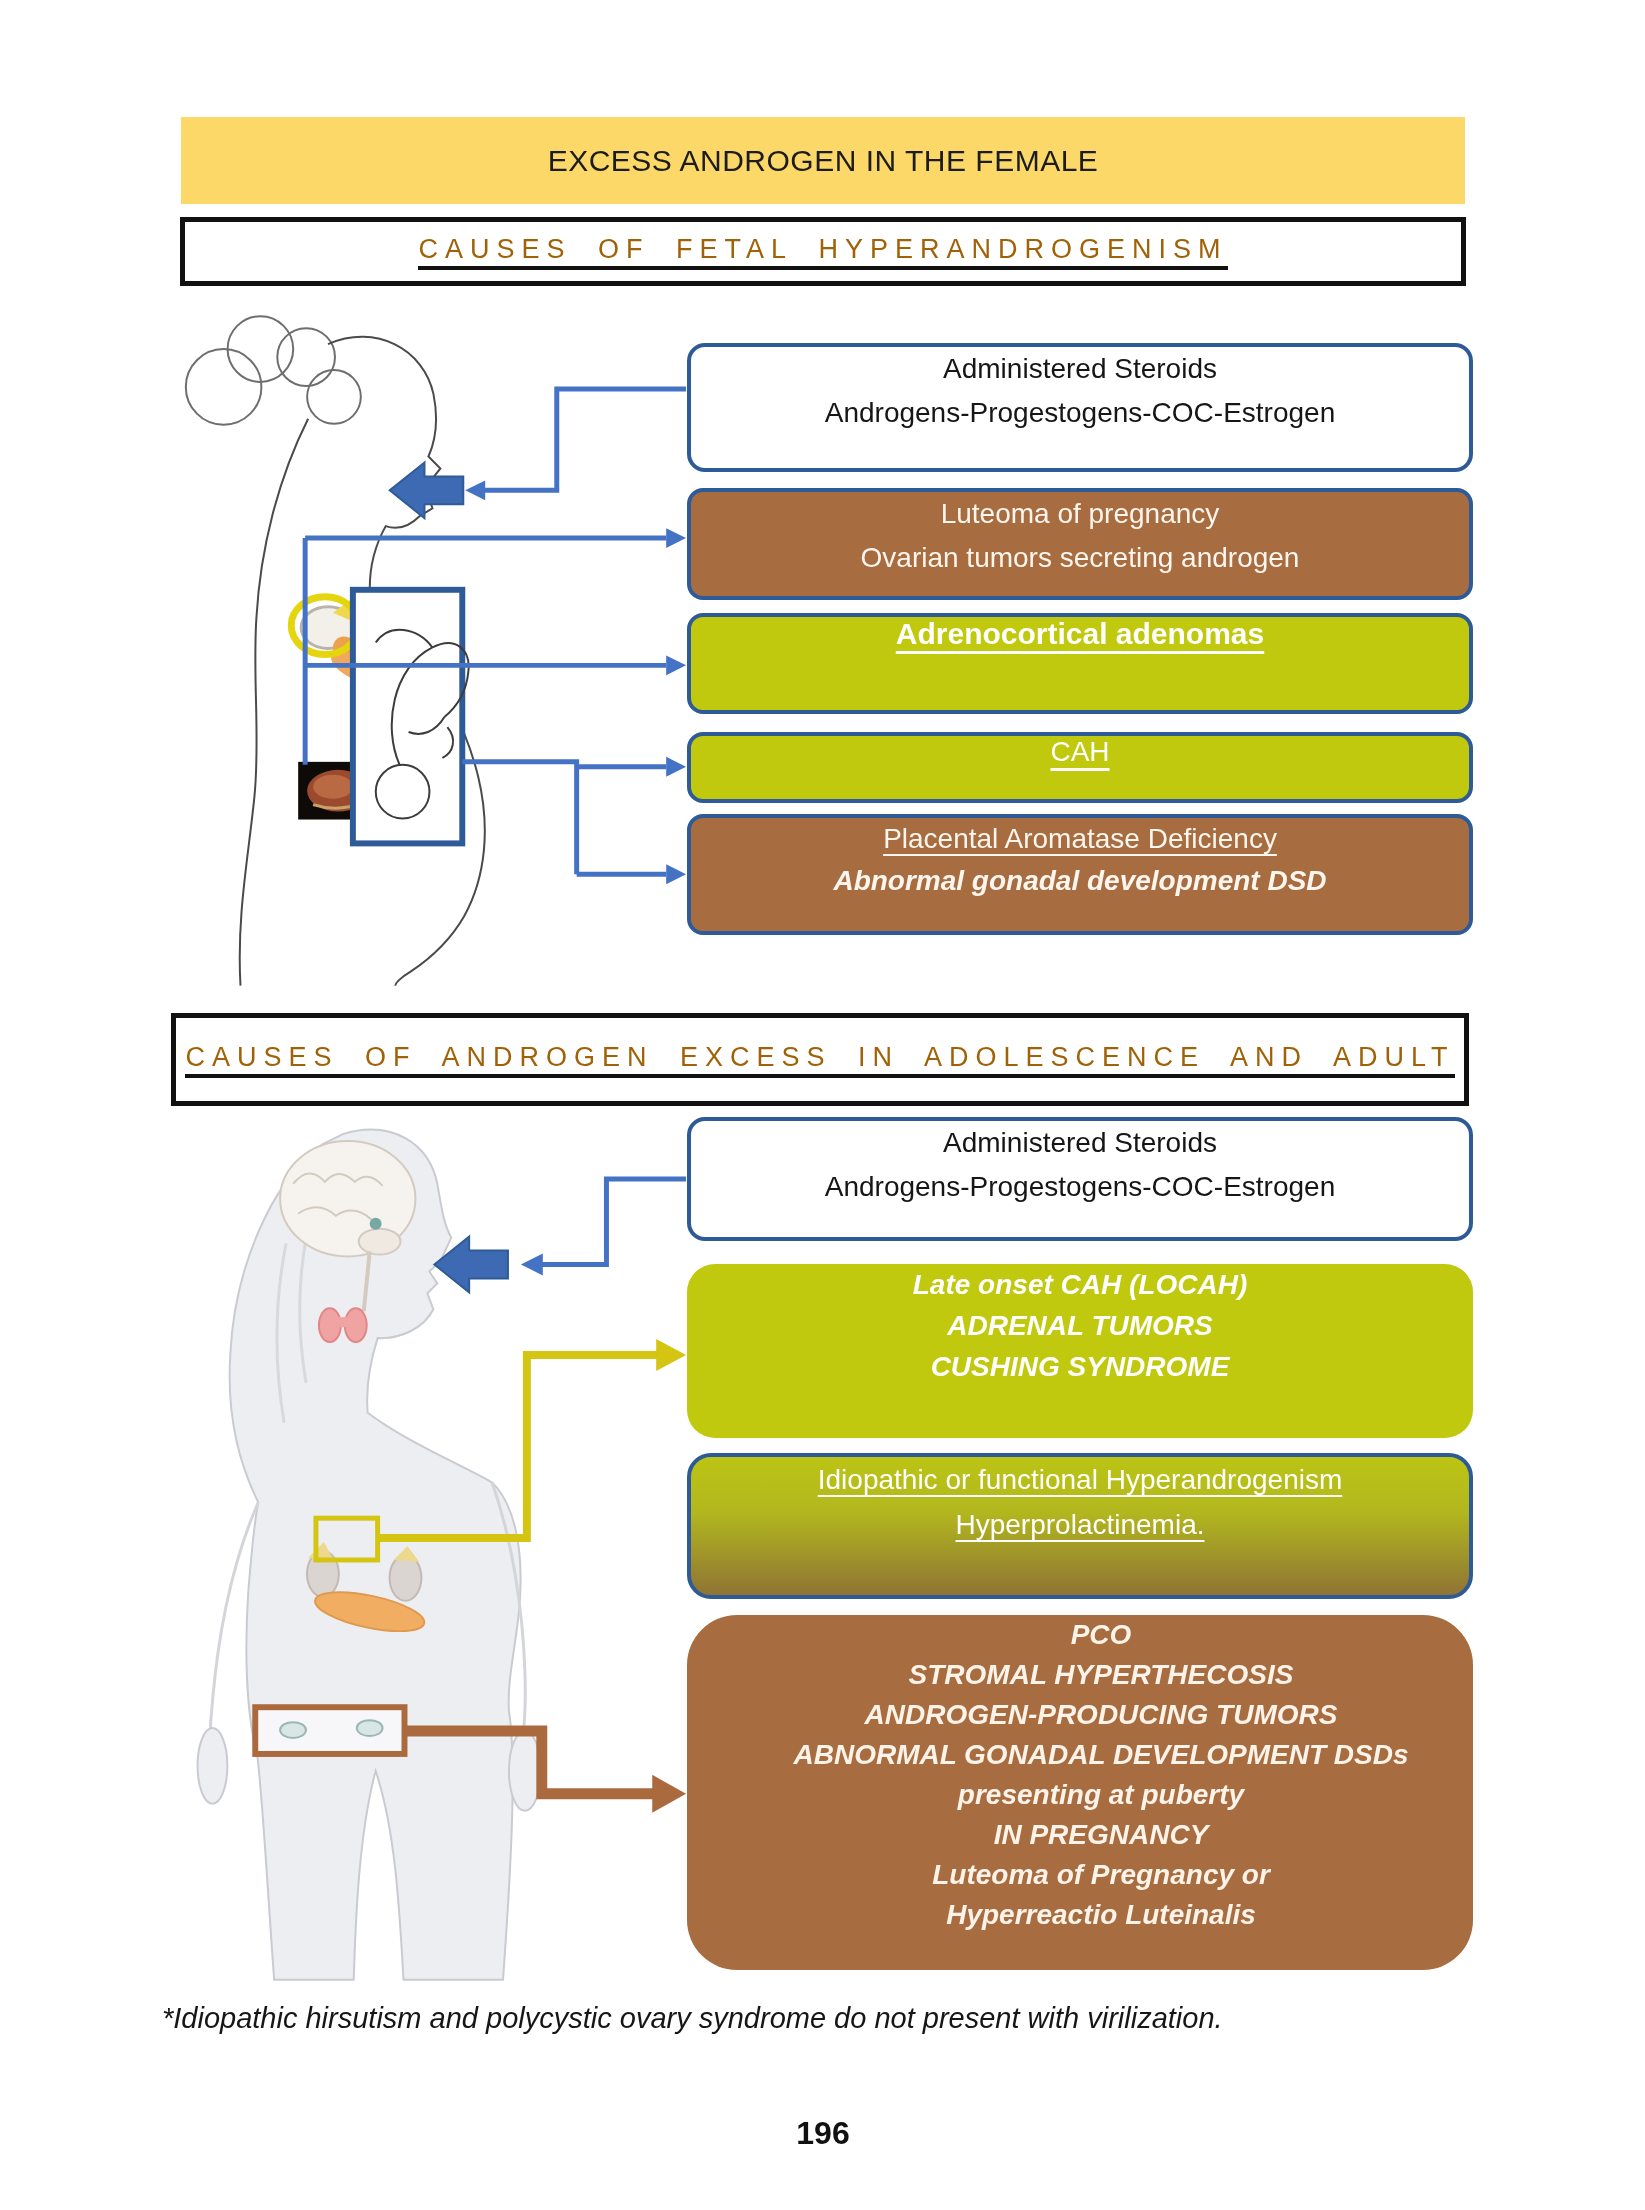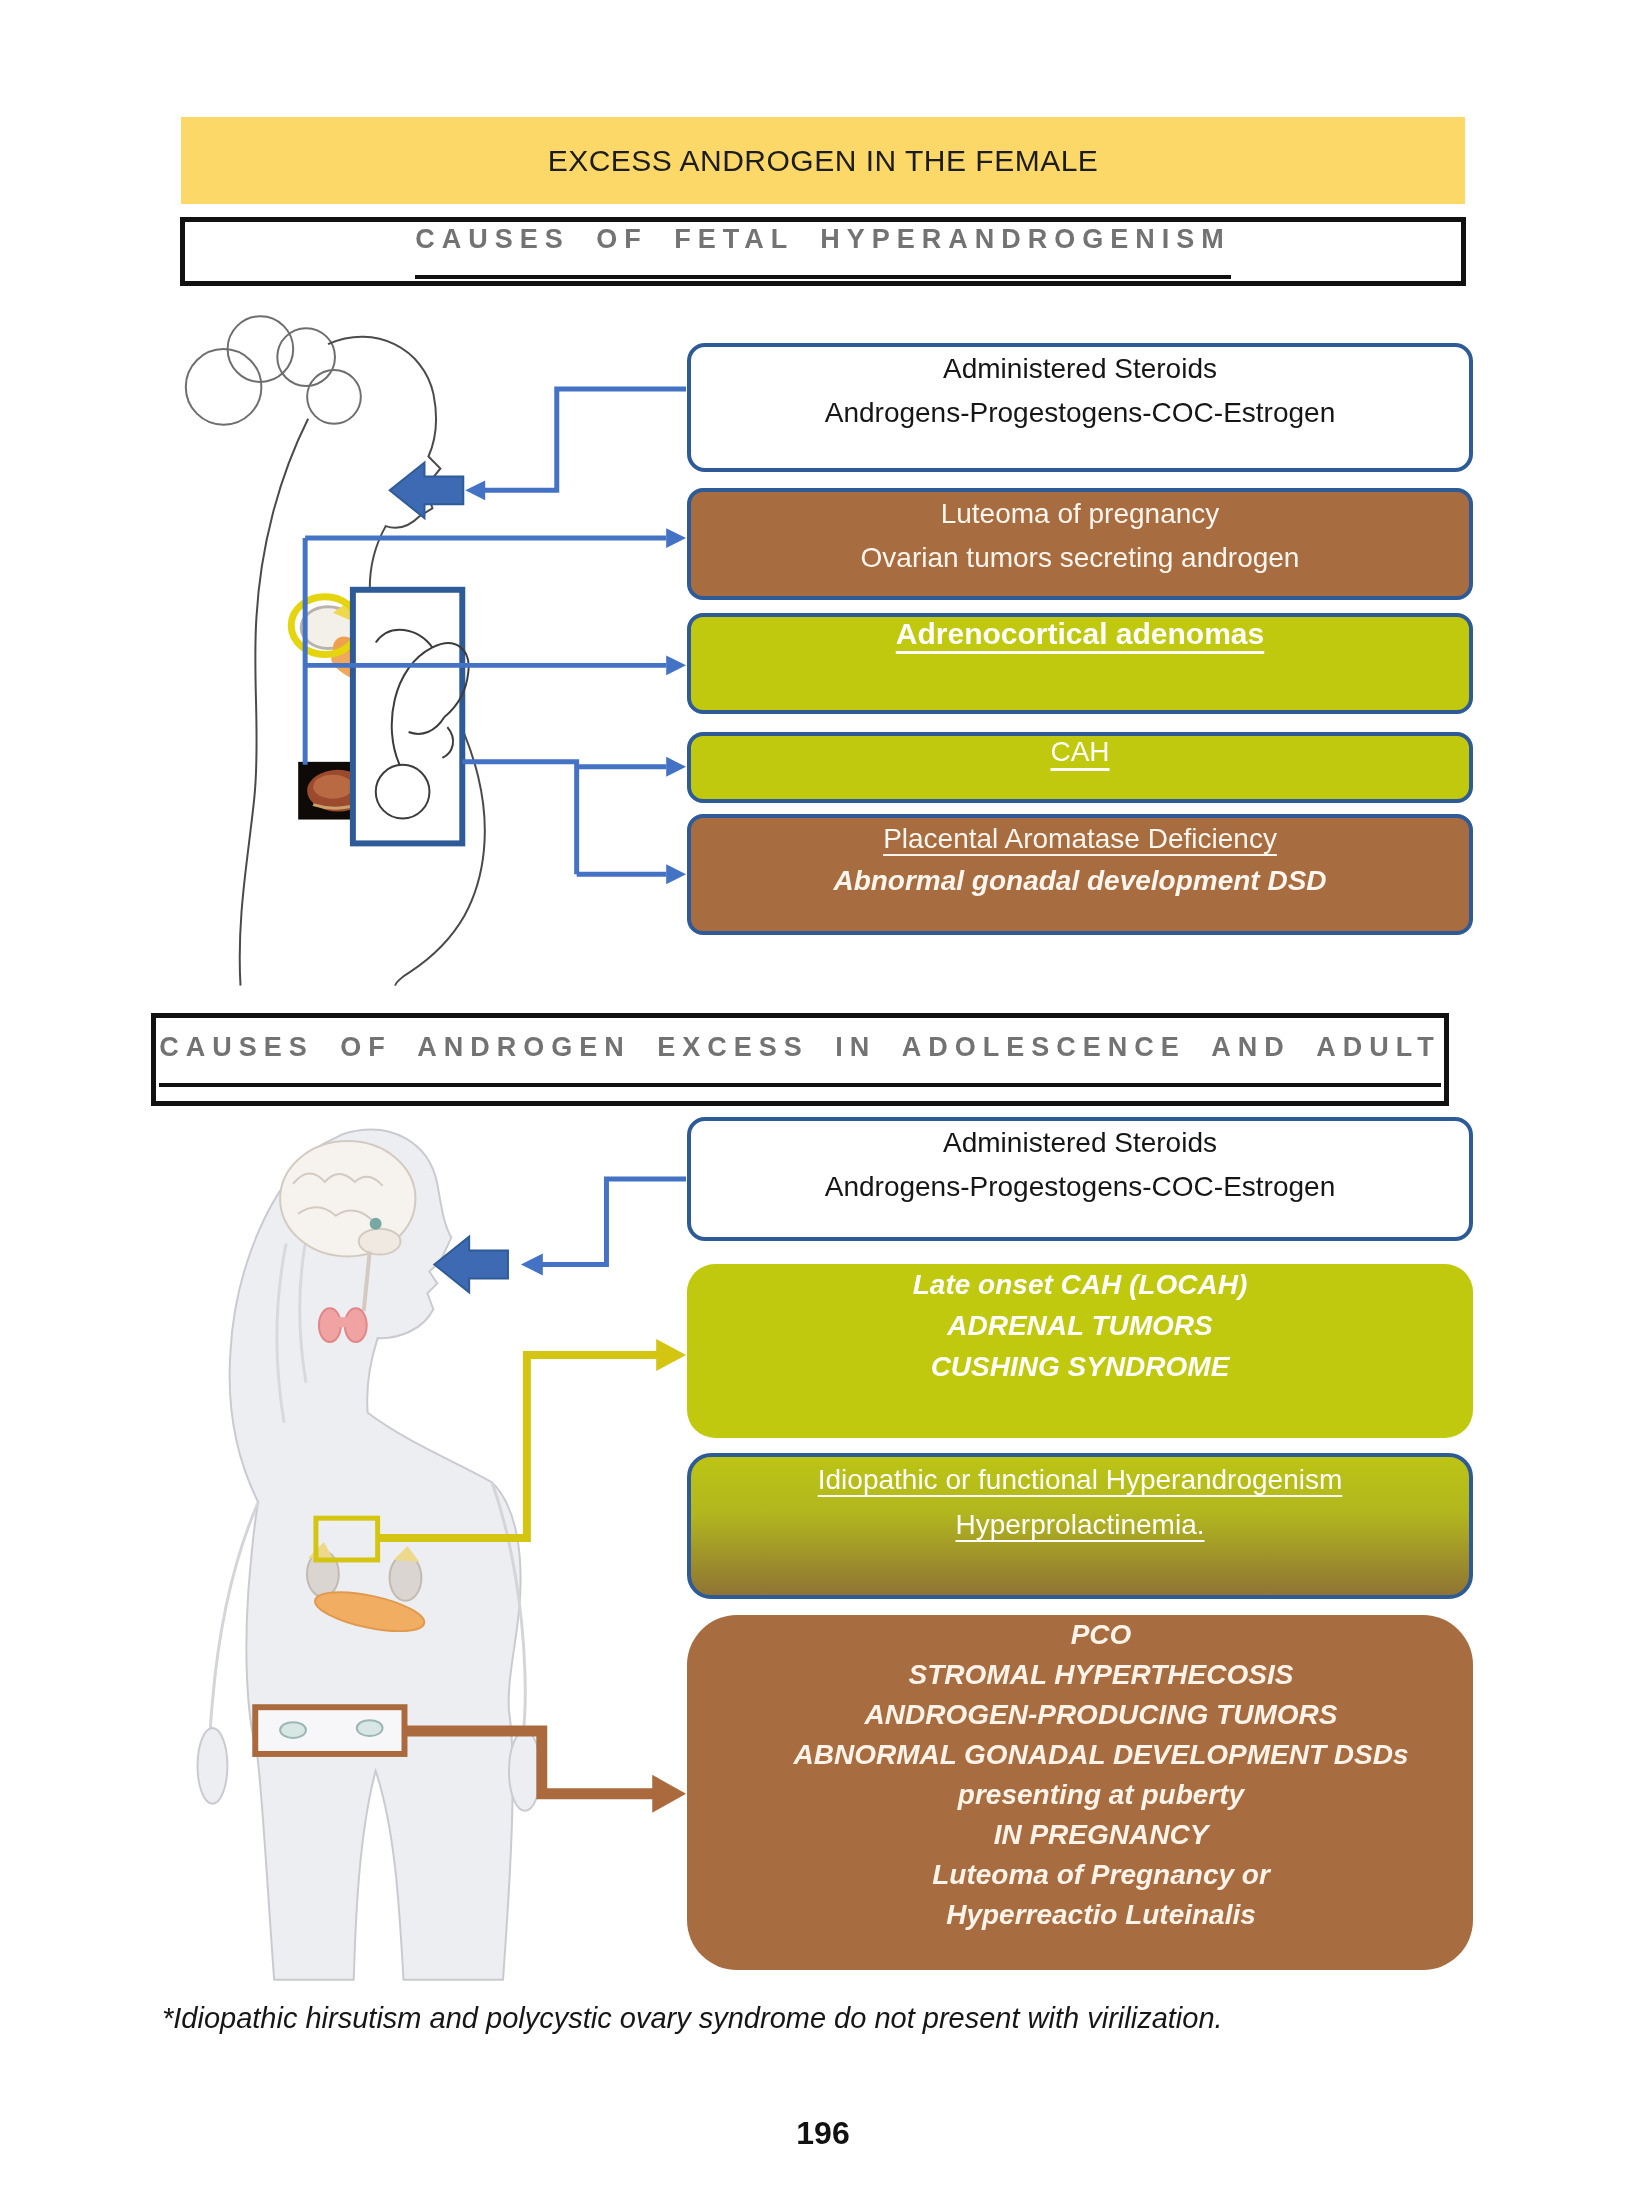--- a/index.html
+++ b/index.html
@@ -3,22 +3,22 @@
 <meta charset="utf-8">
 <style>
   html,body{margin:0;padding:0;background:#ffffff;}
   body{width:1646px;height:2211px;position:relative;font-family:"Liberation Sans",sans-serif;overflow:hidden;}
   .abs{position:absolute;box-sizing:border-box;}
   
   #banner{left:181px;top:117px;width:1284px;height:87px;background:#fbd868;display:flex;align-items:center;justify-content:center;}
   #banner span{font-size:30px;color:#1c1c1c;letter-spacing:0.5px;}
   .titlebox{background:#fff;border:5px solid #111;display:flex;align-items:center;justify-content:center;}
   #title1{left:180px;top:217px;width:1286px;height:69px;}
-  #title2{left:151px;top:1013px;width:1298px;height:93px;}
-  .titlebox span{font-size:27px;font-weight:bold;color:#737373;letter-spacing:7px;word-spacing:12px;border-bottom:4px solid #111;padding-bottom:20px;white-space:nowrap;}
+  #title2{left:171px;top:1013px;width:1298px;height:93px;}
+  .titlebox span{font-size:27px;font-weight:normal;color:#a16207;letter-spacing:7px;word-spacing:12px;border-bottom:4px solid #111;padding-bottom:1px;white-space:nowrap;}
   
   .cbox{left:687px;width:786px;display:flex;flex-direction:column;align-items:center;text-align:center;}
   .bluebrd{border:4px solid #2e5b97;}
   .whitebox{background:#ffffff;border-radius:18px;color:#161616;}
   .brownbox{background:#a86c41;border-radius:16px;color:#fdf6ee;}
   .greenbox{background:#c0c90d;border-radius:16px;color:#ffffff;}
   #boxA{top:343px;height:129px;font-size:28px;line-height:44px;}
   #boxB{top:488px;height:112px;font-size:28px;line-height:44px;}
   #boxC{top:613px;height:101px;}
   #boxC span{font-size:30px;font-weight:bold;text-decoration:underline;text-decoration-thickness:3px;text-underline-offset:7px;}

